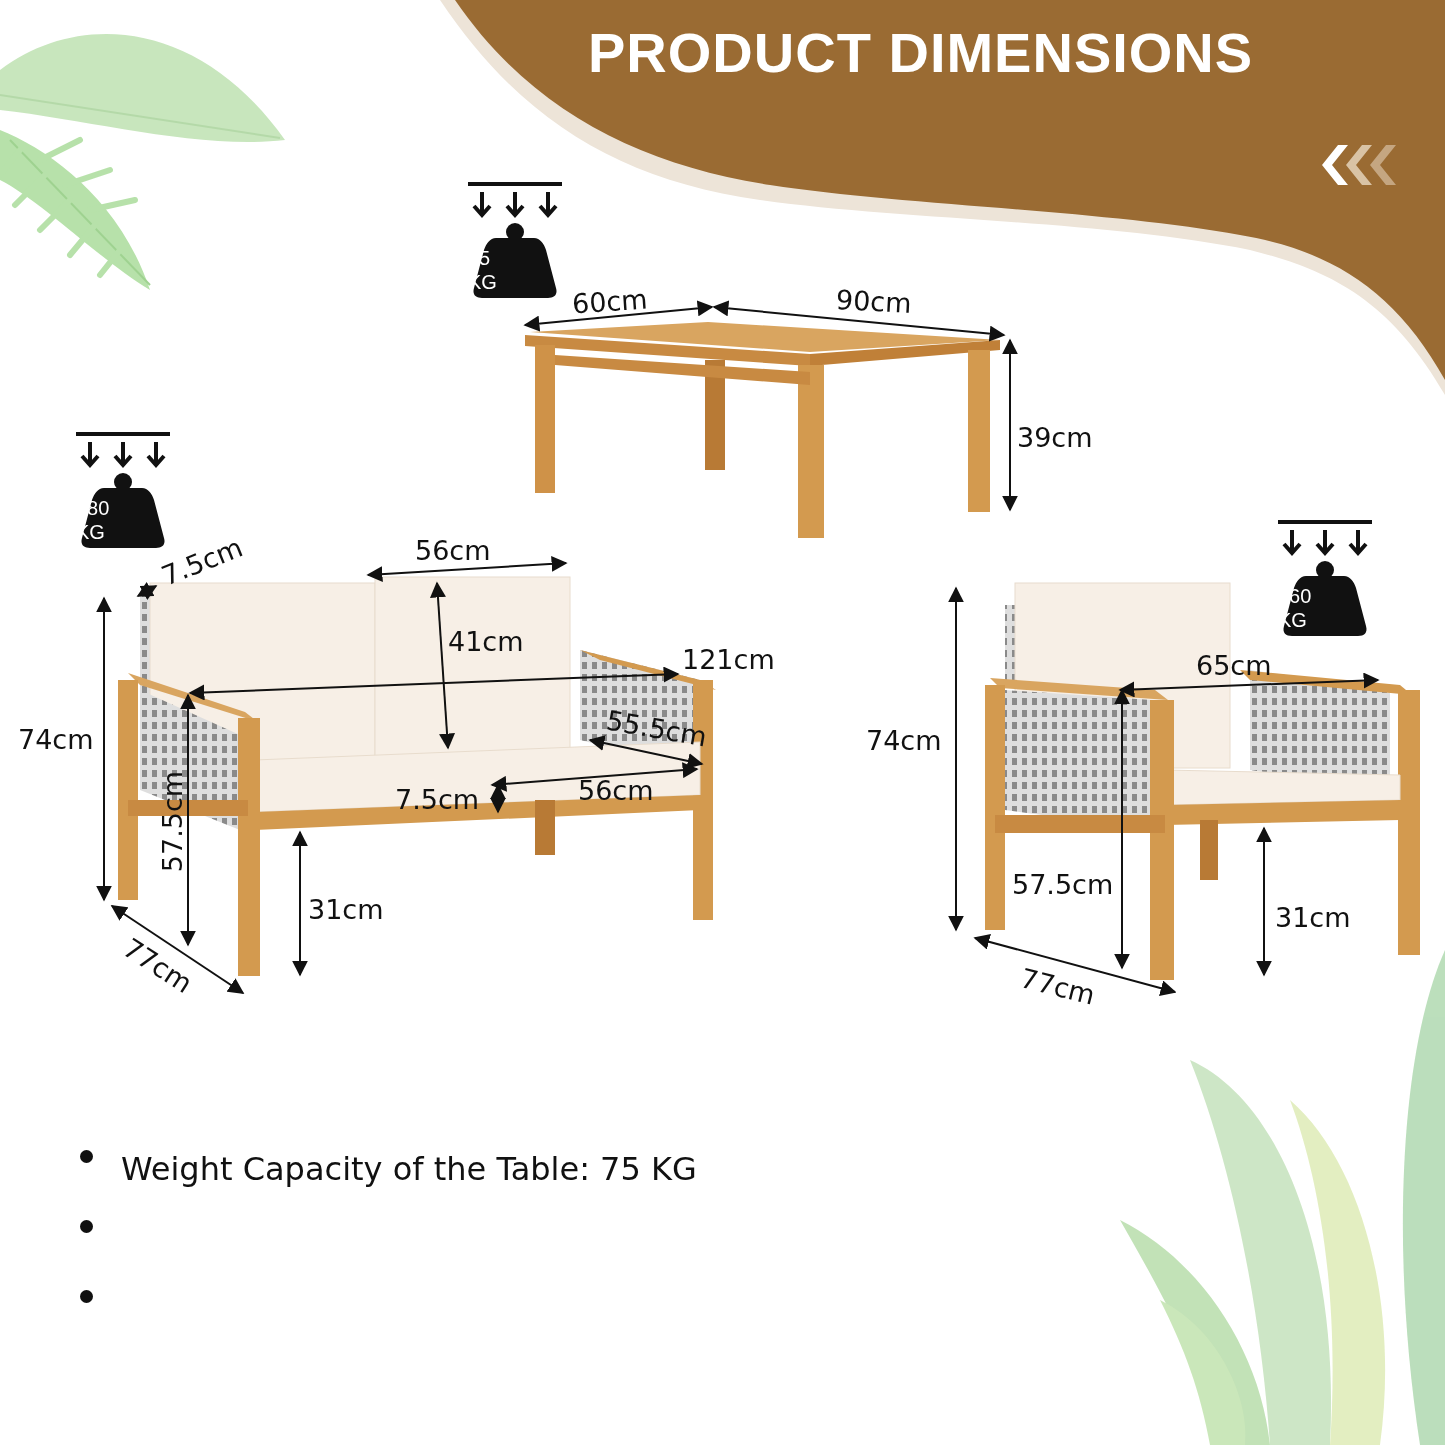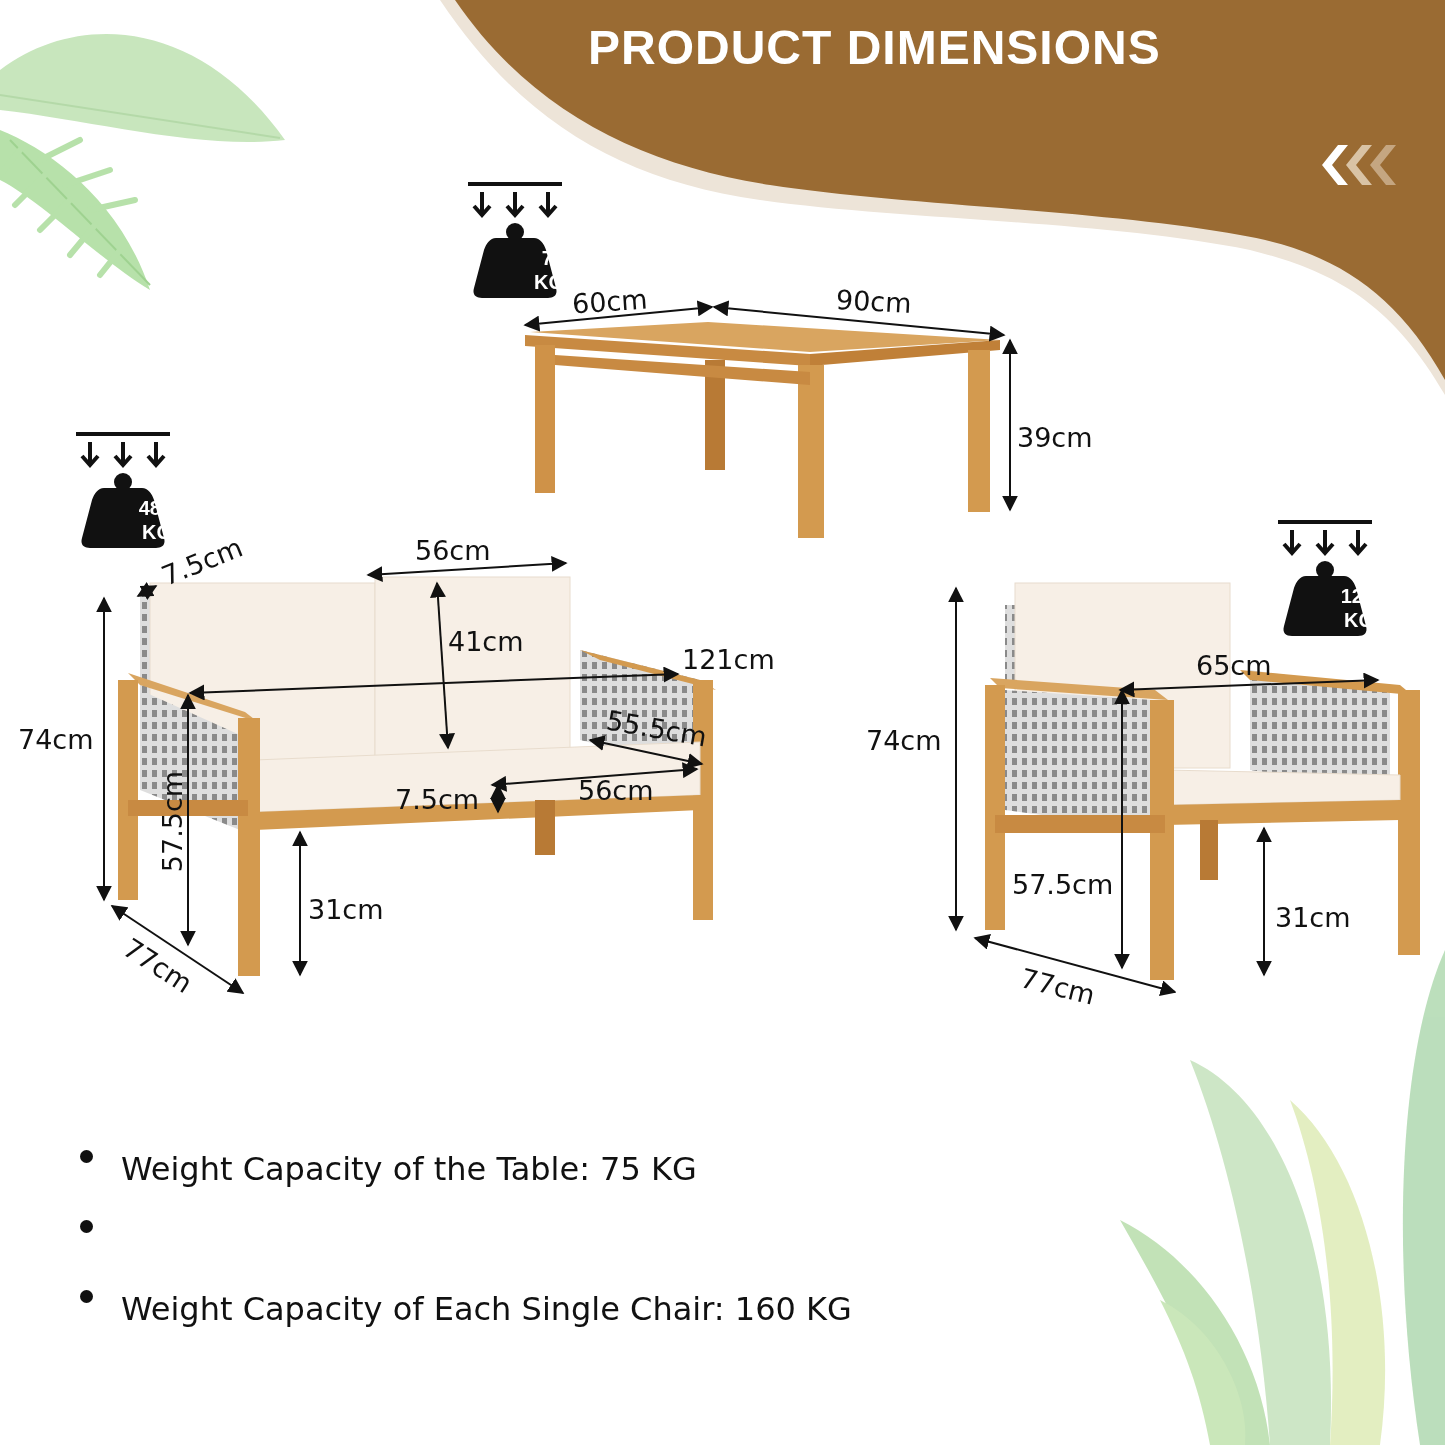--- a/index.html
+++ b/index.html
@@ -2,31 +2,31 @@
 <html><head>
 <meta charset="utf-8">
 <style>
   * { margin: 0; padding: 0; box-sizing: border-box; }
   html, body { width: 1445px; height: 1445px; overflow: hidden; background: #ffffff; }
   body { position: relative; font-family: "DejaVu Sans", sans-serif; color: #111; }
   .bg-svg { position: absolute; left: 0; top: 0; width: 1445px; height: 1445px; }
   .title {
     position: absolute; left: 588px; top: 20px; width: 830px;
     font-family: "Liberation Sans", sans-serif; font-weight: bold;
-    font-size: 48px; color: #ffffff; letter-spacing: 1px; white-space: nowrap;
+    font-size: 56px; color: #ffffff; letter-spacing: 1px; white-space: nowrap;
   }
   .chevrons { position: absolute; left: 1320px; top: 145px; width: 90px; height: 40px; }
   .dim {
     position: absolute; font-family: "DejaVu Sans", sans-serif; font-size: 27px;
     color: #111; white-space: nowrap; line-height: 1;
   }
   .weight-badge { position: absolute; width: 96px; height: 120px; }
   .weight-badge .wtxt {
-    position: absolute; left: 0; width: 100%; text-align: right;
-    font-family: "Liberation Sans", sans-serif; font-weight: bold; color: #fff;
+    position: absolute; left: 0; width: 100%; text-align: left;
+    font-family: "Liberation Sans", sans-serif; font-weight: normal; color: #fff;
     font-size: 20px; line-height: 24px;
   }
   .bullets { position: absolute; left: 80px; top: 1150px; }
   .bullet-item {
     display: flex; height: 70px;
     font-family: "DejaVu Sans", sans-serif; font-size: 32px; color: #111;
   }
   .bullet-dot { width: 13px; height: 13px; border-radius: 50%; background: #111; margin-right: 28px; }
   svg.furn { position: absolute; left: 0; top: 0; width: 1445px; height: 1445px; }
 </style>
@@ -160,21 +160,21 @@
   <div class="wtxt" style="top:90px;">KG</div>
 </div>
 
 <div class="weight-badge" style="left:1278px; top:518px;">
   <svg width="96" height="120" viewBox="0 0 96 120" style="position:absolute;left:0;top:0;">
     <rect x="0" y="2" width="94" height="4" fill="#111"></rect>
     <path d="M14 12 V34 M6 26 L14 35 L22 26 M47 12 V34 M39 26 L47 35 L55 26 M80 12 V34 M72 26 L80 35 L88 26" stroke="#111" stroke-width="4" fill="none"></path>
     <circle cx="47" cy="52" r="9" fill="#111"></circle>
     <path d="M28 58 L66 58 C72 58 76 64 78 70 L88 108 C90 115 86 118 80 118 L14 118 C8 118 4 115 6 108 L16 70 C18 64 22 58 28 58 Z" fill="#111"></path>
   </svg>
-  <div class="wtxt" style="top:66px;">120</div>
+  <div class="wtxt" style="top:66px;">160</div>
   <div class="wtxt" style="top:90px;">KG</div>
 </div>
 
 <div class="dim" style="left:572px; top:288px; transform:rotate(-4deg);">60cm</div>
 <div class="dim" style="left:836px; top:288px; transform:rotate(3deg);">90cm</div>
 <div class="dim" style="left:1017px; top:424px;">39cm</div>
 
 <div class="dim" style="left:160px; top:548px; transform:rotate(-22deg);">7.5cm</div>
 <div class="dim" style="left:415px; top:537px;">56cm</div>
 <div class="dim" style="left:448px; top:628px;">41cm</div>
@@ -196,15 +196,14 @@
 <div class="bullets">
   <div class="bullet-item">
     <span class="bullet-dot"></span>
     <span>Weight Capacity of the Table: 75 KG</span>
   </div>
   <div class="bullet-item">
     <span class="bullet-dot"></span>
   </div>
   <div class="bullet-item">
     <span class="bullet-dot"></span>
-    <span>Weight Capacity of Each Single Chair: 160 KG</span>
   </div>
 </div>
 
 </body></html>

